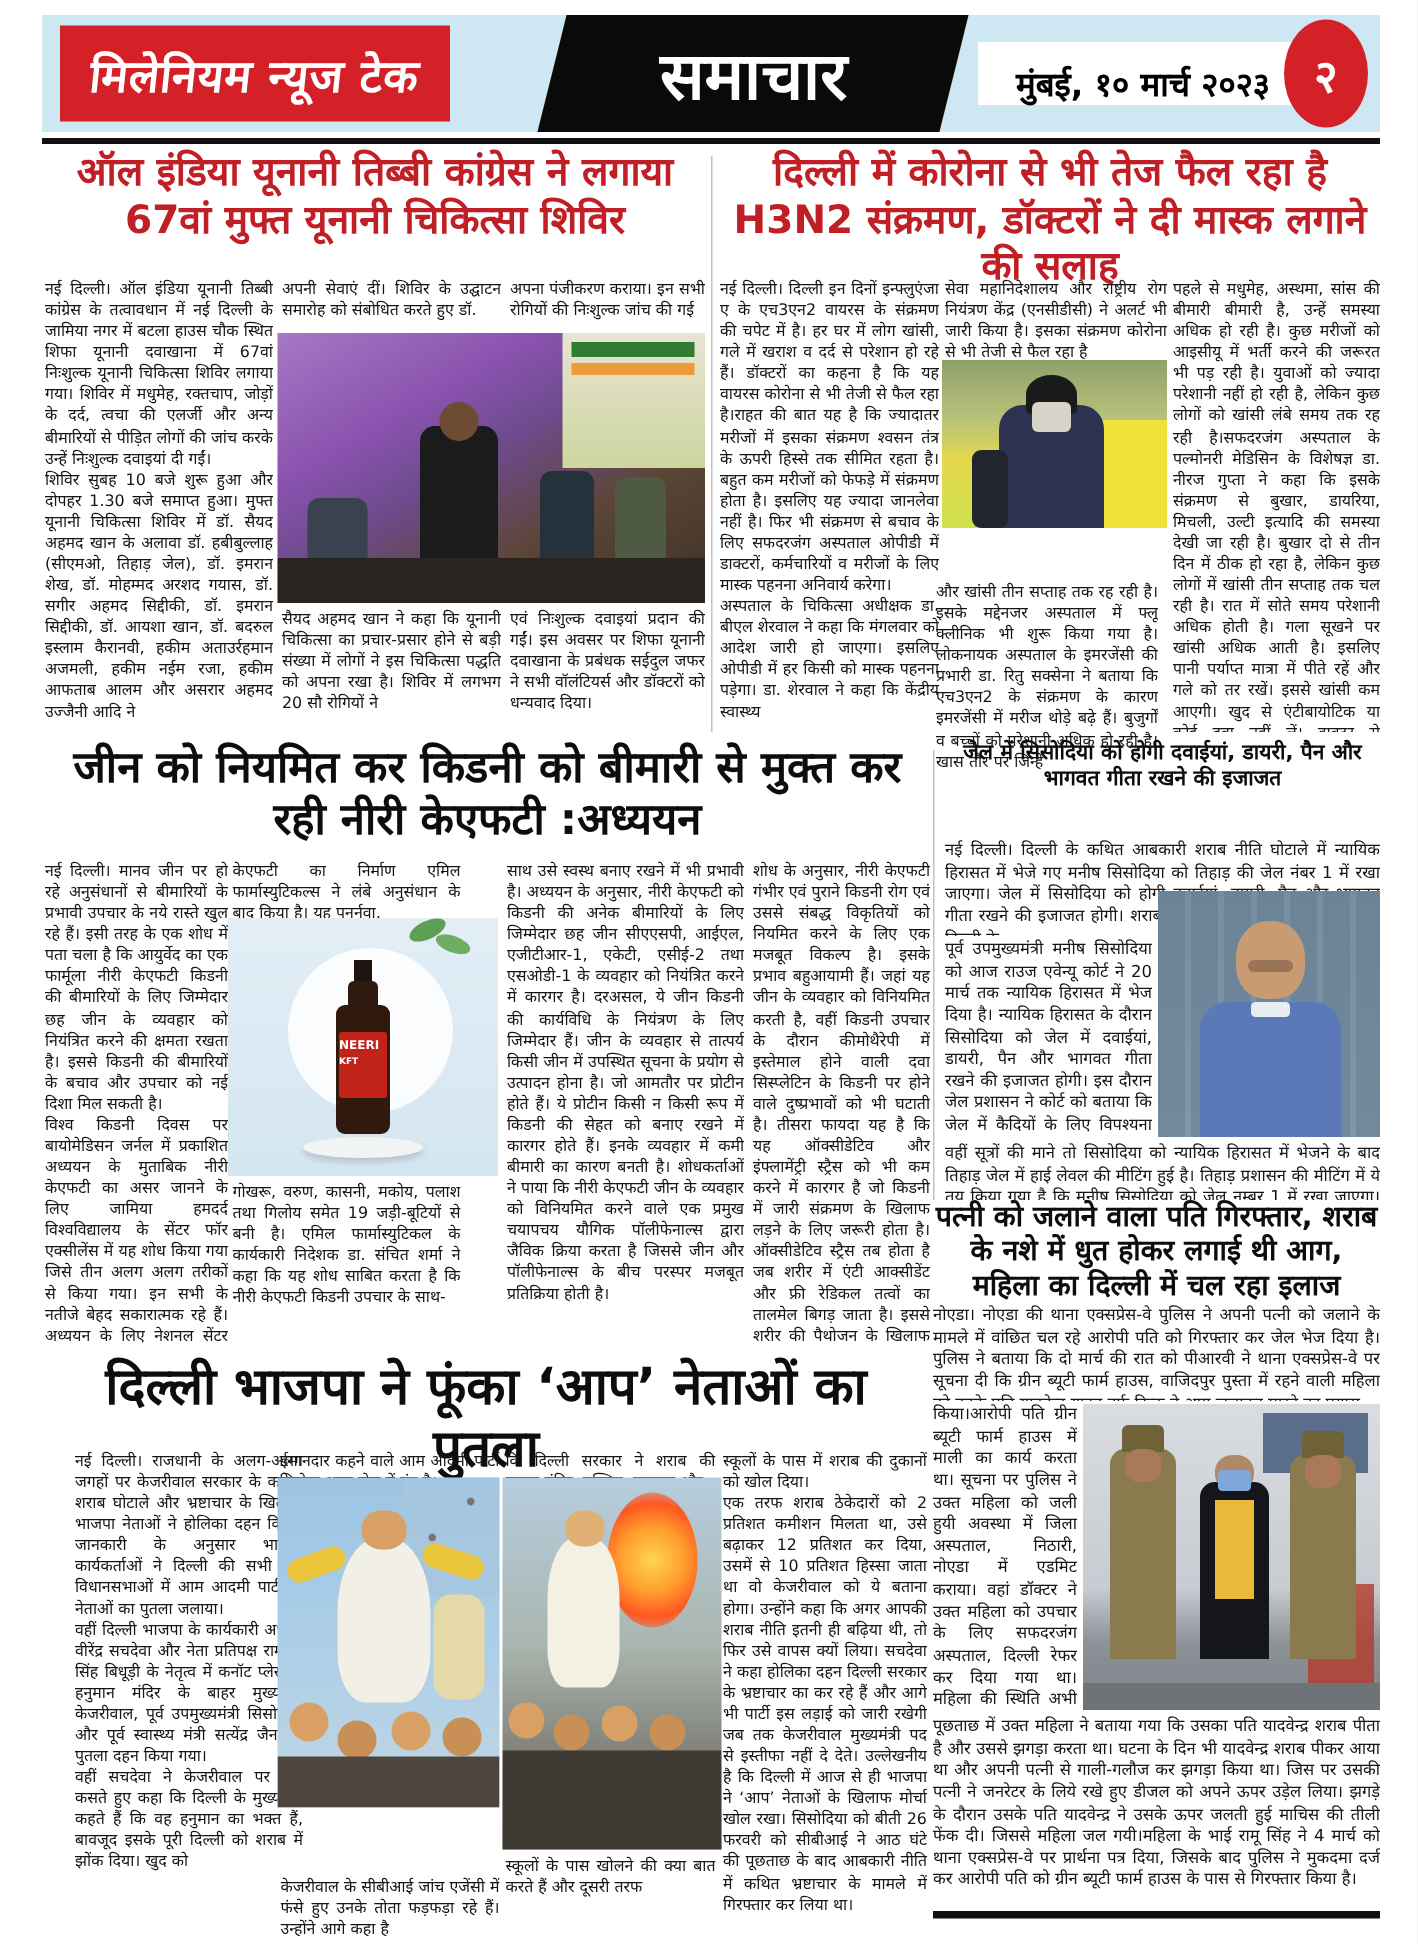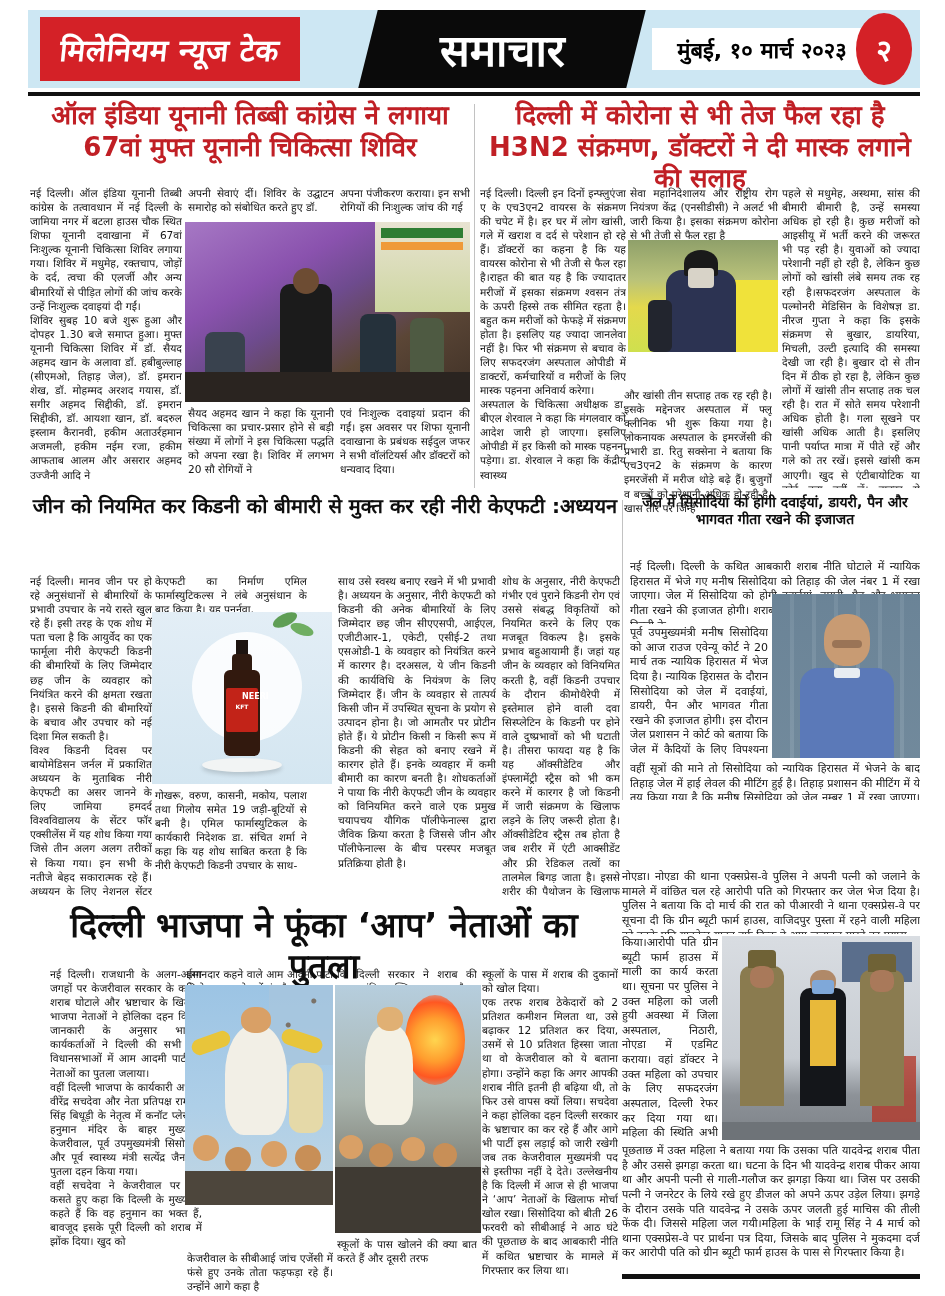--- a/index.html
+++ b/index.html
@@ -5,21 +5,21 @@
   html,body{margin:0;padding:0;background:#e9e9e9;}
   #page{position:relative;width:945px;height:1296px;background:#ffffff;margin:0 auto;
         font-family:"DejaVu Sans","Liberation Sans",sans-serif;color:#111;overflow:hidden;}
   .abs{position:absolute;}
   
   .mast-band{left:28px;top:10px;width:892px;height:78px;background:#cde7f3;}
   .brand-box{left:40px;top:17px;width:260px;height:64px;background:#d42127;display:flex;align-items:center;justify-content:center;}
   .brand-box span{color:#fff;font-size:30px;font-weight:bold;letter-spacing:.5px;transform:skewX(-6deg);}
   .section-band{left:368px;top:10px;width:268px;height:78px;background:#0a0a0a;transform:skewX(-14deg);display:flex;align-items:center;justify-content:center;}
   .section-band span{color:#fff;font-size:44px;font-weight:bold;transform:skewX(14deg);}
-  .date-box{left:652px;top:28px;width:220px;height:42px;background:#fff;display:flex;align-items:center;justify-content:center;}
+  .date-box{left:652px;top:28px;width:220px;height:42px;background:#fff;display:flex;align-items:flex-end;justify-content:center;}
   .date-box span{font-size:22px;font-weight:bold;color:#000;}
   .page-badge{left:856px;top:13px;width:56px;height:72px;background:#d42127;border-radius:50%;display:flex;align-items:center;justify-content:center;}
   .page-badge span{color:#fff;font-size:30px;font-weight:bold;}
   .mast-rule{left:28px;top:92px;width:892px;height:4px;background:#111;}
   
   .headline{font-weight:bold;text-align:center;line-height:1.22;}
   .hl-red{color:#c01f25;}
   .hl-black{color:#0d0d0d;}
   .body-text{font-size:10.6px;line-height:1.33;text-align:justify;white-space:pre-line;overflow:hidden;color:#141414;}
   .vrule{width:1px;background:#c2c2c2;}
@@ -82,32 +82,32 @@
       <div style="left:38px;top:30px;width:70px;height:82px;background:#2c3352;border-radius:16px 16px 0 0;"></div>
       <div style="left:56px;top:10px;width:34px;height:26px;background:#1a1a1a;border-radius:50% 50% 10% 10%;"></div>
       <div style="left:60px;top:28px;width:26px;height:20px;background:#d8d3c8;border-radius:4px;"></div>
       <div style="left:20px;top:60px;width:24px;height:52px;background:#22252e;border-radius:6px;"></div>
     </div>
     <div class="abs body-text" style="left:144px;top:258px;width:148px;height:132px;margin-top:32px;">और खांसी तीन सप्ताह तक रह रही है। इसके मद्देनजर अस्पताल में फ्लू क्लीनिक भी शुरू किया गया है।लोकनायक अस्पताल के इमरजेंसी की प्रभारी डा. रितु सक्सेना ने बताया कि एच3एन2 के संक्रमण के कारण इमरजेंसी में मरीज थोड़े बढ़े हैं। बुजुर्गों व बच्चों को परेशानी अधिक हो रही है। खास तौर पर जिन्हें</div>
     <div class="abs body-text" style="left:302px;top:88px;width:138px;height:302px;">पहले से मधुमेह, अस्थमा, सांस की बीमारी बीमारी है, उन्हें समस्या अधिक हो रही है। कुछ मरीजों को आइसीयू में भर्ती करने की जरूरत भी पड़ रही है। युवाओं को ज्यादा परेशानी नहीं हो रही है, लेकिन कुछ लोगों को खांसी लंबे समय तक रह रही है।सफदरजंग अस्पताल के पल्मोनरी मेडिसिन के विशेषज्ञ डा. नीरज गुप्ता ने कहा कि इसके संक्रमण से बुखार, डायरिया, मिचली, उल्टी इत्यादि की समस्या देखी जा रही है। बुखार दो से तीन दिन में ठीक हो रहा है, लेकिन कुछ लोगों में खांसी तीन सप्ताह तक चल रही है। रात में सोते समय परेशानी अधिक होती है। गला सूखने पर खांसी अधिक आती है। इसलिए पानी पर्याप्त मात्रा में पीते रहें और गले को तर रखें। इससे खांसी कम आएगी। खुद से एंटीबायोटिक या कोई दवा नहीं लें। डाक्टर से दिखाकर ही दवा लें।</div>
   </div>
 
   <div class="article" style="left:30px;top:494px;width:590px;height:406px;">
-    <div class="abs headline hl-black" style="left:0;top:0;width:590px;height:76px;font-size:20px;">जीन को नियमित कर किडनी को बीमारी से मुक्त कर रही नीरी केएफटी :अध्ययन</div>
+    <div class="abs headline hl-black" style="left:0;top:0;width:590px;height:76px;font-size:29px;">जीन को नियमित कर किडनी को बीमारी से मुक्त कर रही नीरी केएफटी :अध्ययन</div>
     <div class="abs body-text" style="left:0;top:80px;width:122px;height:322px;">नई दिल्ली। मानव जीन पर हो रहे अनुसंधानों से बीमारियों के प्रभावी उपचार के नये रास्ते खुल रहे हैं। इसी तरह के एक शोध में पता चला है कि आयुर्वेद का एक फार्मूला नीरी केएफटी किडनी की बीमारियों के लिए जिम्मेदार छह जीन के व्यवहार को नियंत्रित करने की क्षमता रखता है। इससे किडनी की बीमारियों के बचाव और उपचार को नई दिशा मिल सकती है।
 विश्व किडनी दिवस पर बायोमेडिसन जर्नल में प्रकाशित अध्ययन के मुताबिक नीरी केएफटी का असर जानने के लिए जामिया हमदर्द विश्वविद्यालय के सेंटर फॉर एक्सीलेंस में यह शोध किया गया जिसे तीन अलग अलग तरीकों से किया गया। इन सभी के नतीजे बेहद सकारात्मक रहे हैं। अध्ययन के लिए नेशनल सेंटर फार सेल साइंसेज (एनसीसीएस) से किडनी की कोशिकाएं एचईके 293 मंगाई गईं। शोधार्थियों ने बताया कि</div>
     <div class="abs body-text" style="left:125px;top:80px;width:152px;height:48px;">केएफटी का निर्माण एमिल फार्मास्युटिकल्स ने लंबे अनुसंधान के बाद किया है। यह पुनर्नवा,</div>
     <div class="abs photo" style="left:122px;top:118px;width:180px;height:172px;background:linear-gradient(#e3eef6,#d4e6f1);">
       <div style="left:40px;top:20px;width:110px;height:110px;background:#ffffff;border-radius:50%;opacity:.85;"></div>
       <div style="left:120px;top:2px;width:26px;height:12px;background:#5f9e55;border-radius:50%;transform:rotate(-25deg);"></div>
       <div style="left:138px;top:12px;width:24px;height:11px;background:#6fae62;border-radius:50%;transform:rotate(20deg);"></div>
       <div style="left:84px;top:28px;width:12px;height:16px;background:#1d1410;"></div>
       <div style="left:80px;top:42px;width:20px;height:18px;background:#2f1a10;border-radius:4px 4px 0 0;"></div>
       <div style="left:72px;top:58px;width:36px;height:86px;background:#32190e;border-radius:6px;"></div>
-      <div style="left:74px;top:76px;width:32px;height:40px;background:#c22318;border-radius:2px;color:#fff;font-size:8px;font-weight:bold;text-align:center;line-height:1.2;padding-top:4px;position:absolute;">
+      <div style="left:74px;top:76px;width:32px;height:40px;background:#c22318;border-radius:2px;color:#fff;font-size:8px;font-weight:bold;text-align:left;line-height:1.2;padding-top:4px;position:absolute;">
         <span>NEERI</span><br>
         <span style="font-size:6px;position:static;">KFT</span>
       </div>
       <div style="left:50px;top:146px;width:80px;height:14px;background:#f2f4f4;border-radius:50%;box-shadow:0 3px 4px rgba(0,0,0,.15);"></div>
     </div>
     <div class="abs body-text" style="left:125px;top:294px;width:152px;height:108px;">गोखरू, वरुण, कासनी, मकोय, पलाश तथा गिलोय समेत 19 जड़ी-बूटियों से बनी है। एमिल फार्मास्युटिकल के कार्यकारी निदेशक डा. संचित शर्मा ने कहा कि यह शोध साबित करता है कि नीरी केएफटी किडनी उपचार के साथ-</div>
     <div class="abs body-text" style="left:308px;top:80px;width:158px;height:322px;">साथ उसे स्वस्थ बनाए रखने में भी प्रभावी है। अध्ययन के अनुसार, नीरी केएफटी को किडनी की अनेक बीमारियों के लिए जिम्मेदार छह जीन सीएएसपी, आईएल, एजीटीआर-1, एकेटी, एसीई-2 तथा एसओडी-1 के व्यवहार को नियंत्रित करने में कारगर है। दरअसल, ये जीन किडनी की कार्यविधि के नियंत्रण के लिए जिम्मेदार हैं। जीन के व्यवहार से तात्पर्य किसी जीन में उपस्थित सूचना के प्रयोग से उत्पादन होना है। जो आमतौर पर प्रोटीन होते हैं। ये प्रोटीन किसी न किसी रूप में किडनी की सेहत को बनाए रखने में कारगर होते हैं। इनके व्यवहार में कमी बीमारी का कारण बनती है। शोधकर्ताओं ने पाया कि नीरी केएफटी जीन के व्यवहार को विनियमित करने वाले एक प्रमुख चयापचय यौगिक पॉलीफेनाल्स द्वारा जैविक क्रिया करता है जिससे जीन और पॉलीफेनाल्स के बीच परस्पर मजबूत प्रतिक्रिया होती है।</div>
     <div class="abs body-text" style="left:472px;top:80px;width:118px;height:322px;">शोध के अनुसार, नीरी केएफटी गंभीर एवं पुराने किडनी रोग एवं उससे संबद्ध विकृतियों को नियमित करने के लिए एक मजबूत विकल्प है। इसके प्रभाव बहुआयामी हैं। जहां यह जीन के व्यवहार को विनियमित करती है, वहीं किडनी उपचार के दौरान कीमोथैरेपी में इस्तेमाल होने वाली दवा सिस्प्लेटिन के किडनी पर होने वाले दुष्प्रभावों को भी घटाती है। तीसरा फायदा यह है कि यह ऑक्सीडेटिव और इंफ्लामेंट्री स्ट्रैस को भी कम करने में कारगर है जो किडनी में जारी संक्रमण के खिलाफ लड़ने के लिए जरूरी होता है। ऑक्सीडेटिव स्ट्रैस तब होता है जब शरीर में एंटी आक्सीडेंट और फ्री रेडिकल तत्वों का तालमेल बिगड़ जाता है। इससे शरीर की पैथोजन के खिलाफ लड़ने की क्षमता घटने लगती है। इसी प्रकार इंफ्लामेंट्री स्ट्रैस बढ़ने से भी शरीर का प्रतिरोधक तंत्र किसी भी बीमारी के खिलाफ नहीं लड़ पाता है।</div>
   </div>
 
@@ -121,20 +121,21 @@
       <div style="left:0;top:0;width:148px;height:164px;background:linear-gradient(rgba(70,95,115,.35),rgba(40,60,75,.15));"></div>
       <div style="left:52px;top:20px;width:46px;height:52px;background:#c89b73;border-radius:46% 46% 42% 42%;"></div>
       <div style="left:60px;top:46px;width:30px;height:8px;background:#9a7456;border-radius:4px;"></div>
       <div style="left:28px;top:74px;width:94px;height:90px;background:#5b79b8;border-radius:18px 18px 0 0;"></div>
       <div style="left:62px;top:74px;width:26px;height:10px;background:#e8edf2;border-radius:3px;"></div>
     </div>
     <div class="abs body-text" style="left:0;top:268px;width:290px;height:38px;font-size:11px;">वहीं सूत्रों की माने तो सिसोदिया को न्यायिक हिरासत में भेजने के बाद तिहाड़ जेल में हाई लेवल की मीटिंग हुई है। तिहाड़ प्रशासन की मीटिंग में ये तय किया गया है कि मनीष सिसोदिया को जेल नम्बर 1 में रखा जाएगा। इससे पहले प्रवर्तन निदेशालय सत्येन्द्र जैन और उससे जुड़े अन्य आरोपितों की जेल में घंटो होने वाली मीटिंग पर विरोध दर्ज करते हुए कोर्ट में शिकायत कर चुकी थी।</div>
   </div>
 
   <div class="article" style="left:622px;top:800px;width:298px;height:482px;">
+    <div class="abs headline hl-black" style="left:0;top:0;width:298px;height:66px;font-size:19px;">पत्नी को जलाने वाला पति गिरफ्तार, शराब के नशे में धुत होकर लगाई थी आग, महिला का दिल्ली में चल रहा इलाज</div>
     <div class="abs body-text" style="left:0;top:70px;width:298px;height:64px;font-size:11px;">नोएडा। नोएडा की थाना एक्सप्रेस-वे पुलिस ने अपनी पत्नी को जलाने के मामले में वांछित चल रहे आरोपी पति को गिरफ्तार कर जेल भेज दिया है। पुलिस ने बताया कि दो मार्च की रात को पीआरवी ने थाना एक्सप्रेस-वे पर सूचना दी कि ग्रीन ब्यूटी फार्म हाउस, वाजिदपुर पुस्ता में रहने वाली महिला को उनके पति यादवेन्द्र यादव उर्फ टिन्कू ने आग जलाकर मारने का प्रयास</div>
     <div class="abs body-text" style="left:0;top:136px;width:96px;height:204px;font-size:11px;">किया।आरोपी पति ग्रीन ब्यूटी फार्म हाउस में माली का कार्य करता था। सूचना पर पुलिस ने उक्त महिला को जली हुयी अवस्था में जिला अस्पताल, निठारी, नोएडा में एडमिट कराया। वहां डॉक्टर ने उक्त महिला को उपचार के लिए सफदरजंग अस्पताल, दिल्ली रेफर कर दिया गया था। महिला की स्थिति अभी स्थिर बनी हुई है।</div>
     <div class="abs photo" style="left:100px;top:136px;width:198px;height:204px;background:linear-gradient(#d9dde2 0%,#c7ccd2 60%,#8d9298 78%,#7d8288 100%);">
       <div style="left:120px;top:6px;width:70px;height:40px;background:#5a6e8c;"></div>
       <div style="left:150px;top:120px;width:44px;height:70px;background:#b33a2c;opacity:.8;"></div>
       <div style="left:18px;top:30px;width:44px;height:140px;background:#8a7b4f;border-radius:10px 10px 0 0;"></div>
       <div style="left:26px;top:14px;width:28px;height:18px;background:#6f6236;border-radius:4px 4px 0 0;"></div>
       <div style="left:28px;top:30px;width:24px;height:22px;background:#a9795a;border-radius:40%;"></div>
       <div style="left:138px;top:34px;width:44px;height:136px;background:#8a7b4f;border-radius:10px 10px 0 0;"></div>
       <div style="left:146px;top:18px;width:28px;height:18px;background:#6f6236;border-radius:4px 4px 0 0;"></div>

